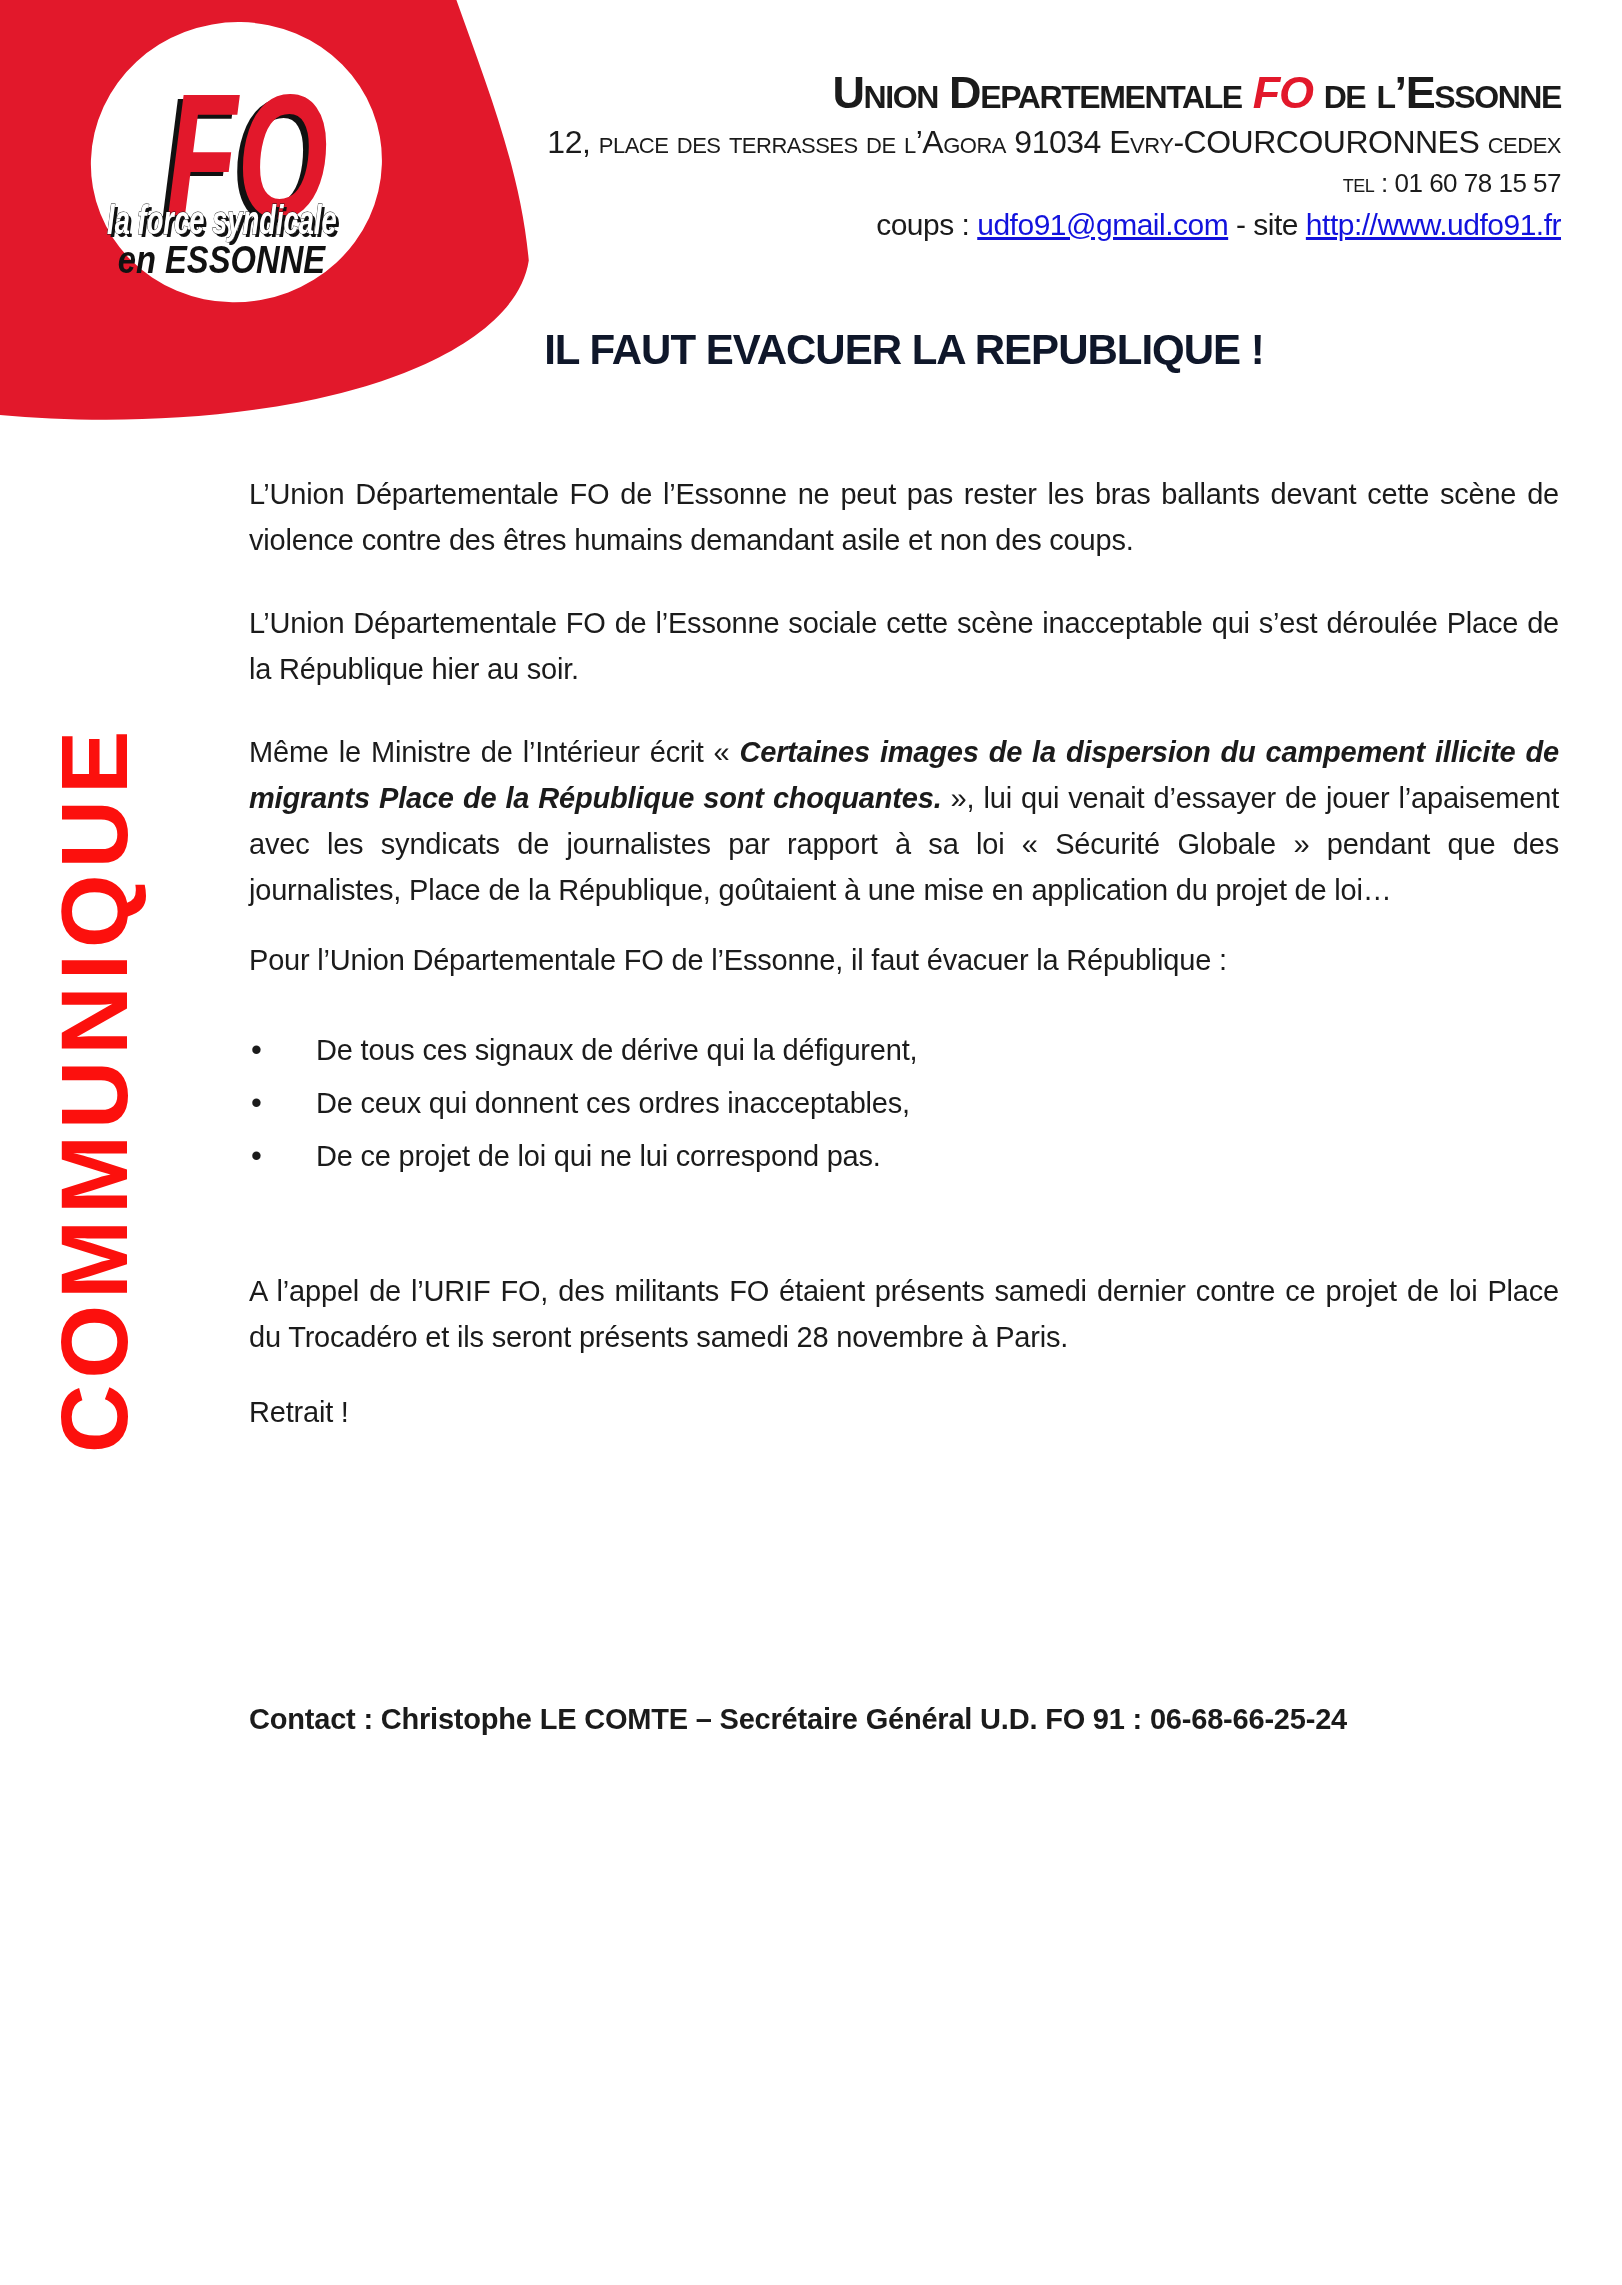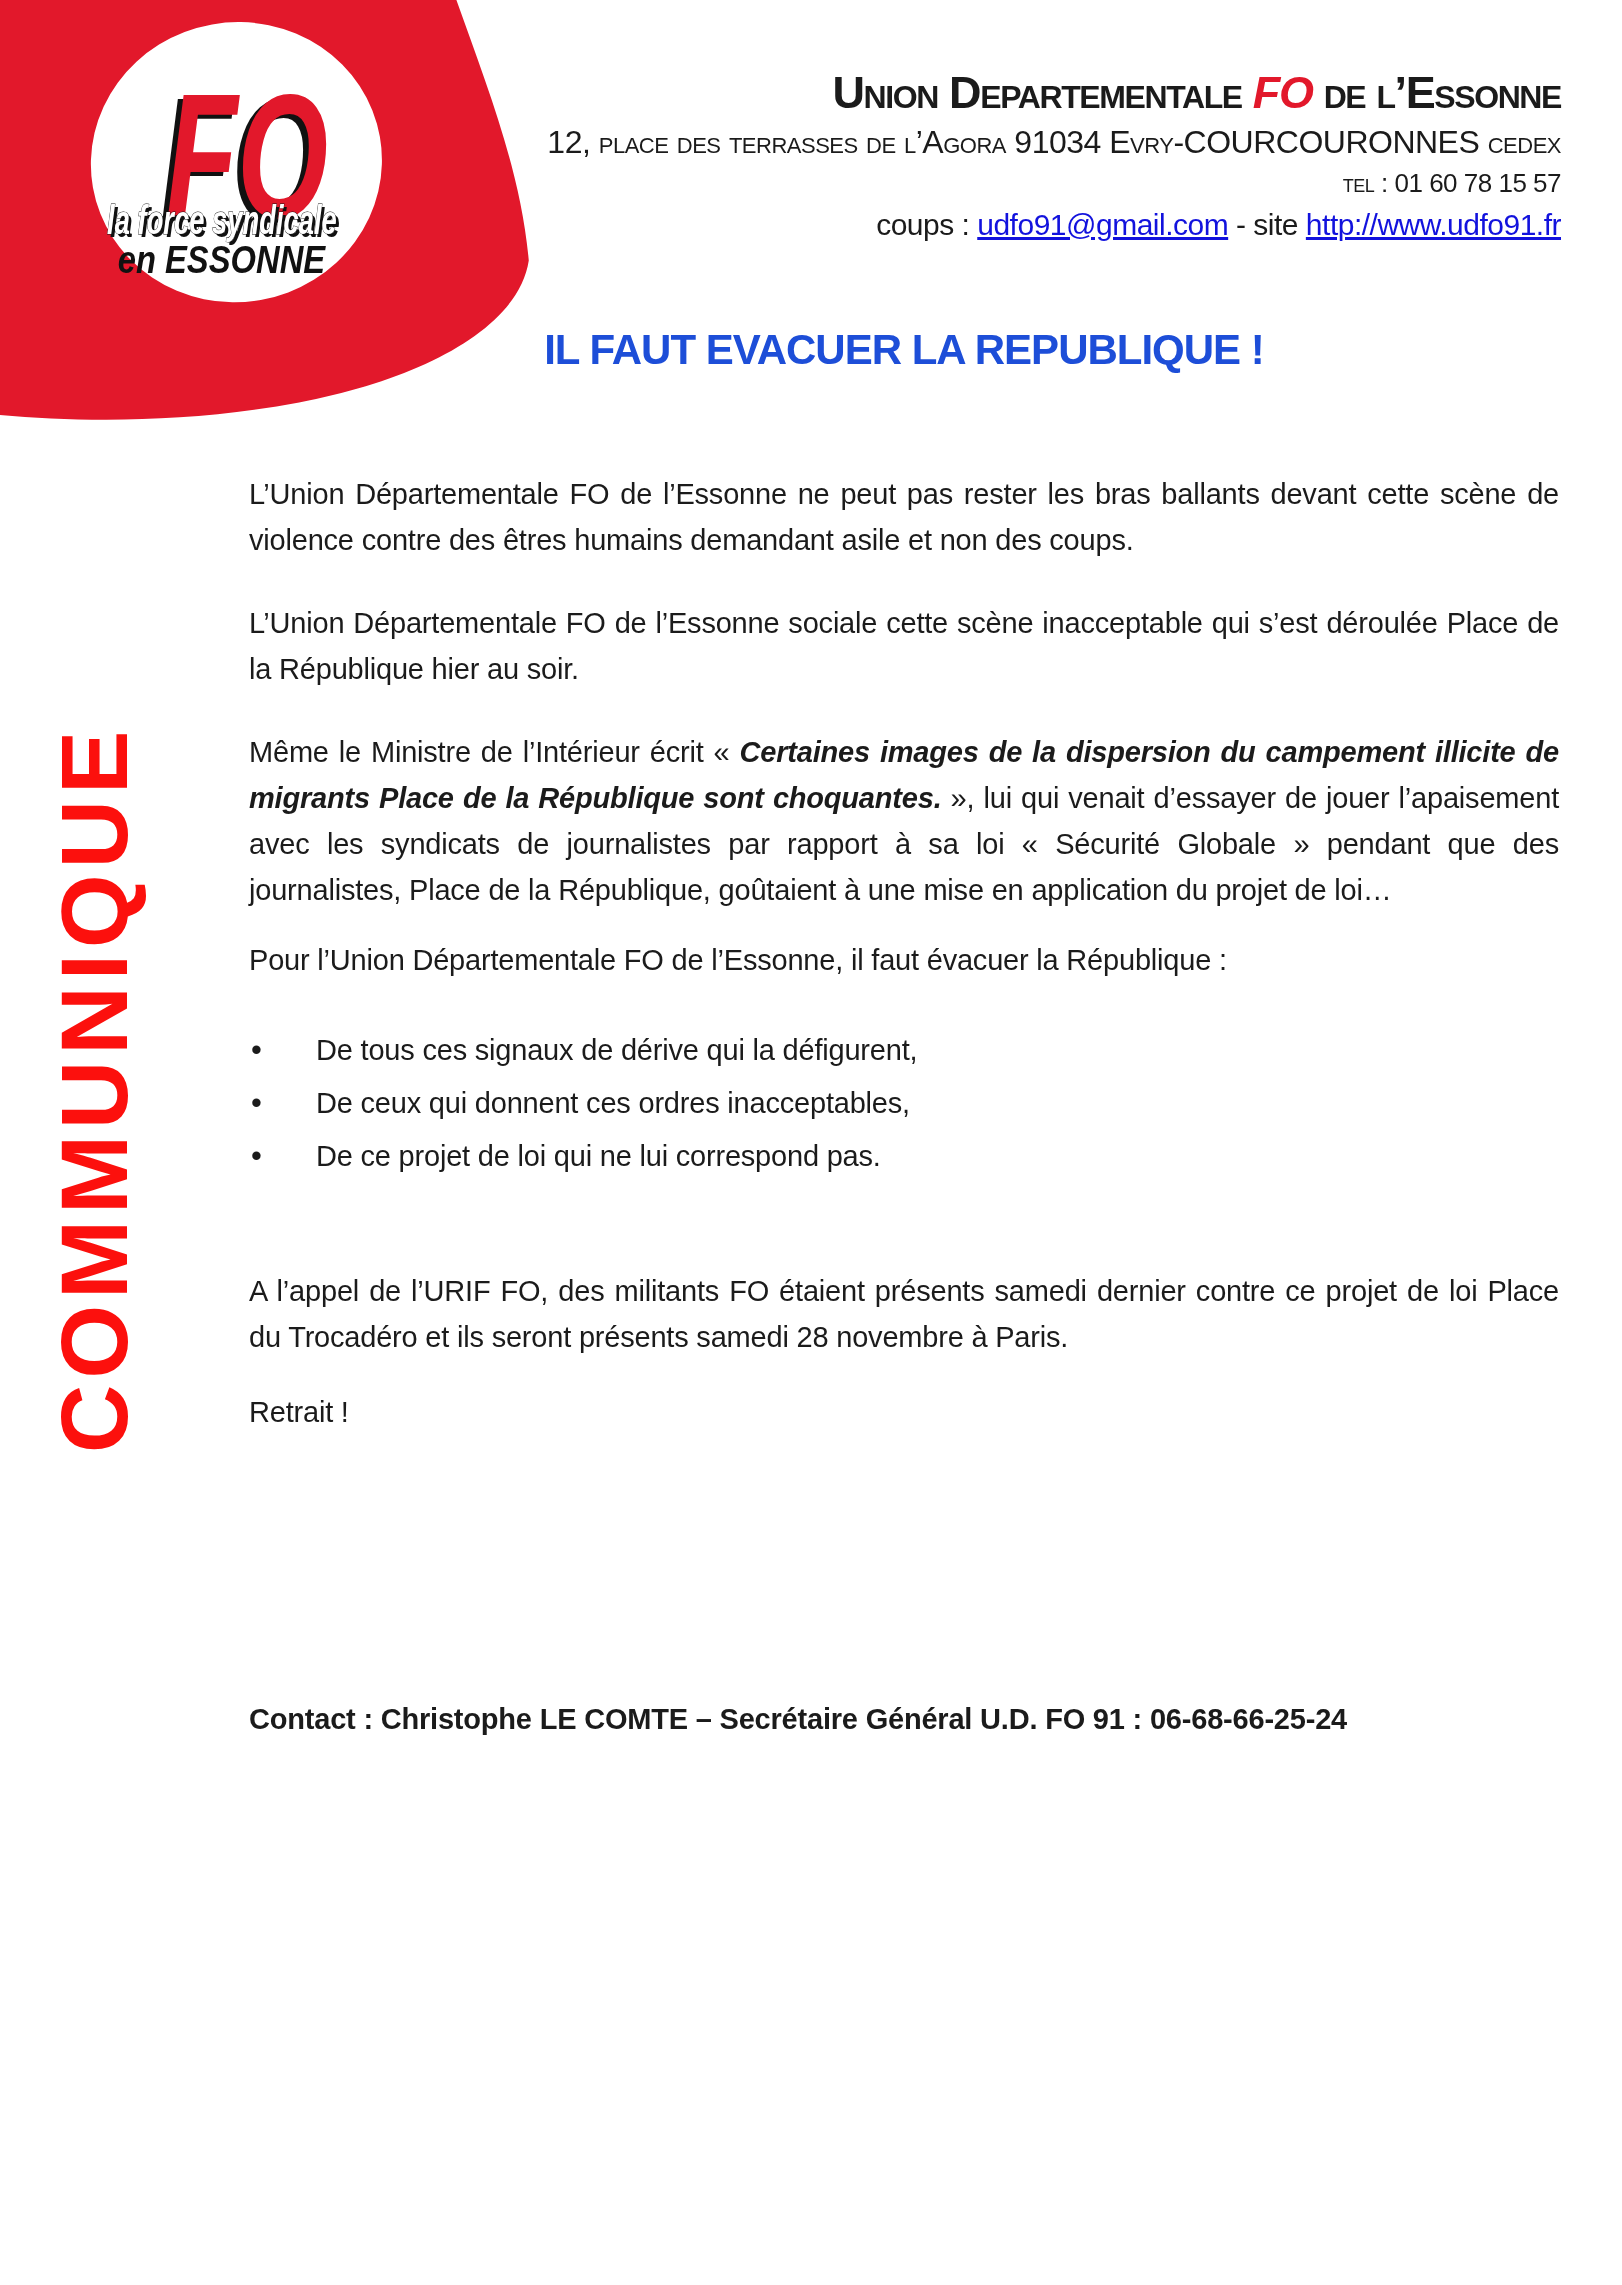--- a/index.html
+++ b/index.html
@@ -19,21 +19,21 @@
     letter-spacing:-1.4px;color:#1b1b1b;white-space:nowrap;
   }
   .org-line .fo-red{font-style:italic;color:#e2182b;}
   .addr-line{font-variant:small-caps;font-size:32px;line-height:44px;white-space:nowrap;}
   .tel-line{font-variant:small-caps;font-size:26px;line-height:39px;}
   .mail-line{font-size:30px;line-height:44px;}
   .mail-line a{color:#1212dd;text-decoration:underline;cursor:pointer;}
   
   .doc-title{
     position:absolute;left:249px;top:326px;width:1310px;text-align:center;
-    font-size:42px;font-weight:700;letter-spacing:-1px;color:#1d4ed8;white-space:nowrap;
+    font-size:42px;font-weight:700;letter-spacing:-1px;color:#0f172a;white-space:nowrap;
   }
   
   .vertical-label{
     position:absolute;left:-346px;top:1035px;width:879px;height:108px;
     transform:rotate(-90deg);transform-origin:center;
     text-align:center;font-size:95px;font-weight:700;letter-spacing:5.8px;
     color:#fc100d;white-space:nowrap;
   }
   
   .body-col{

